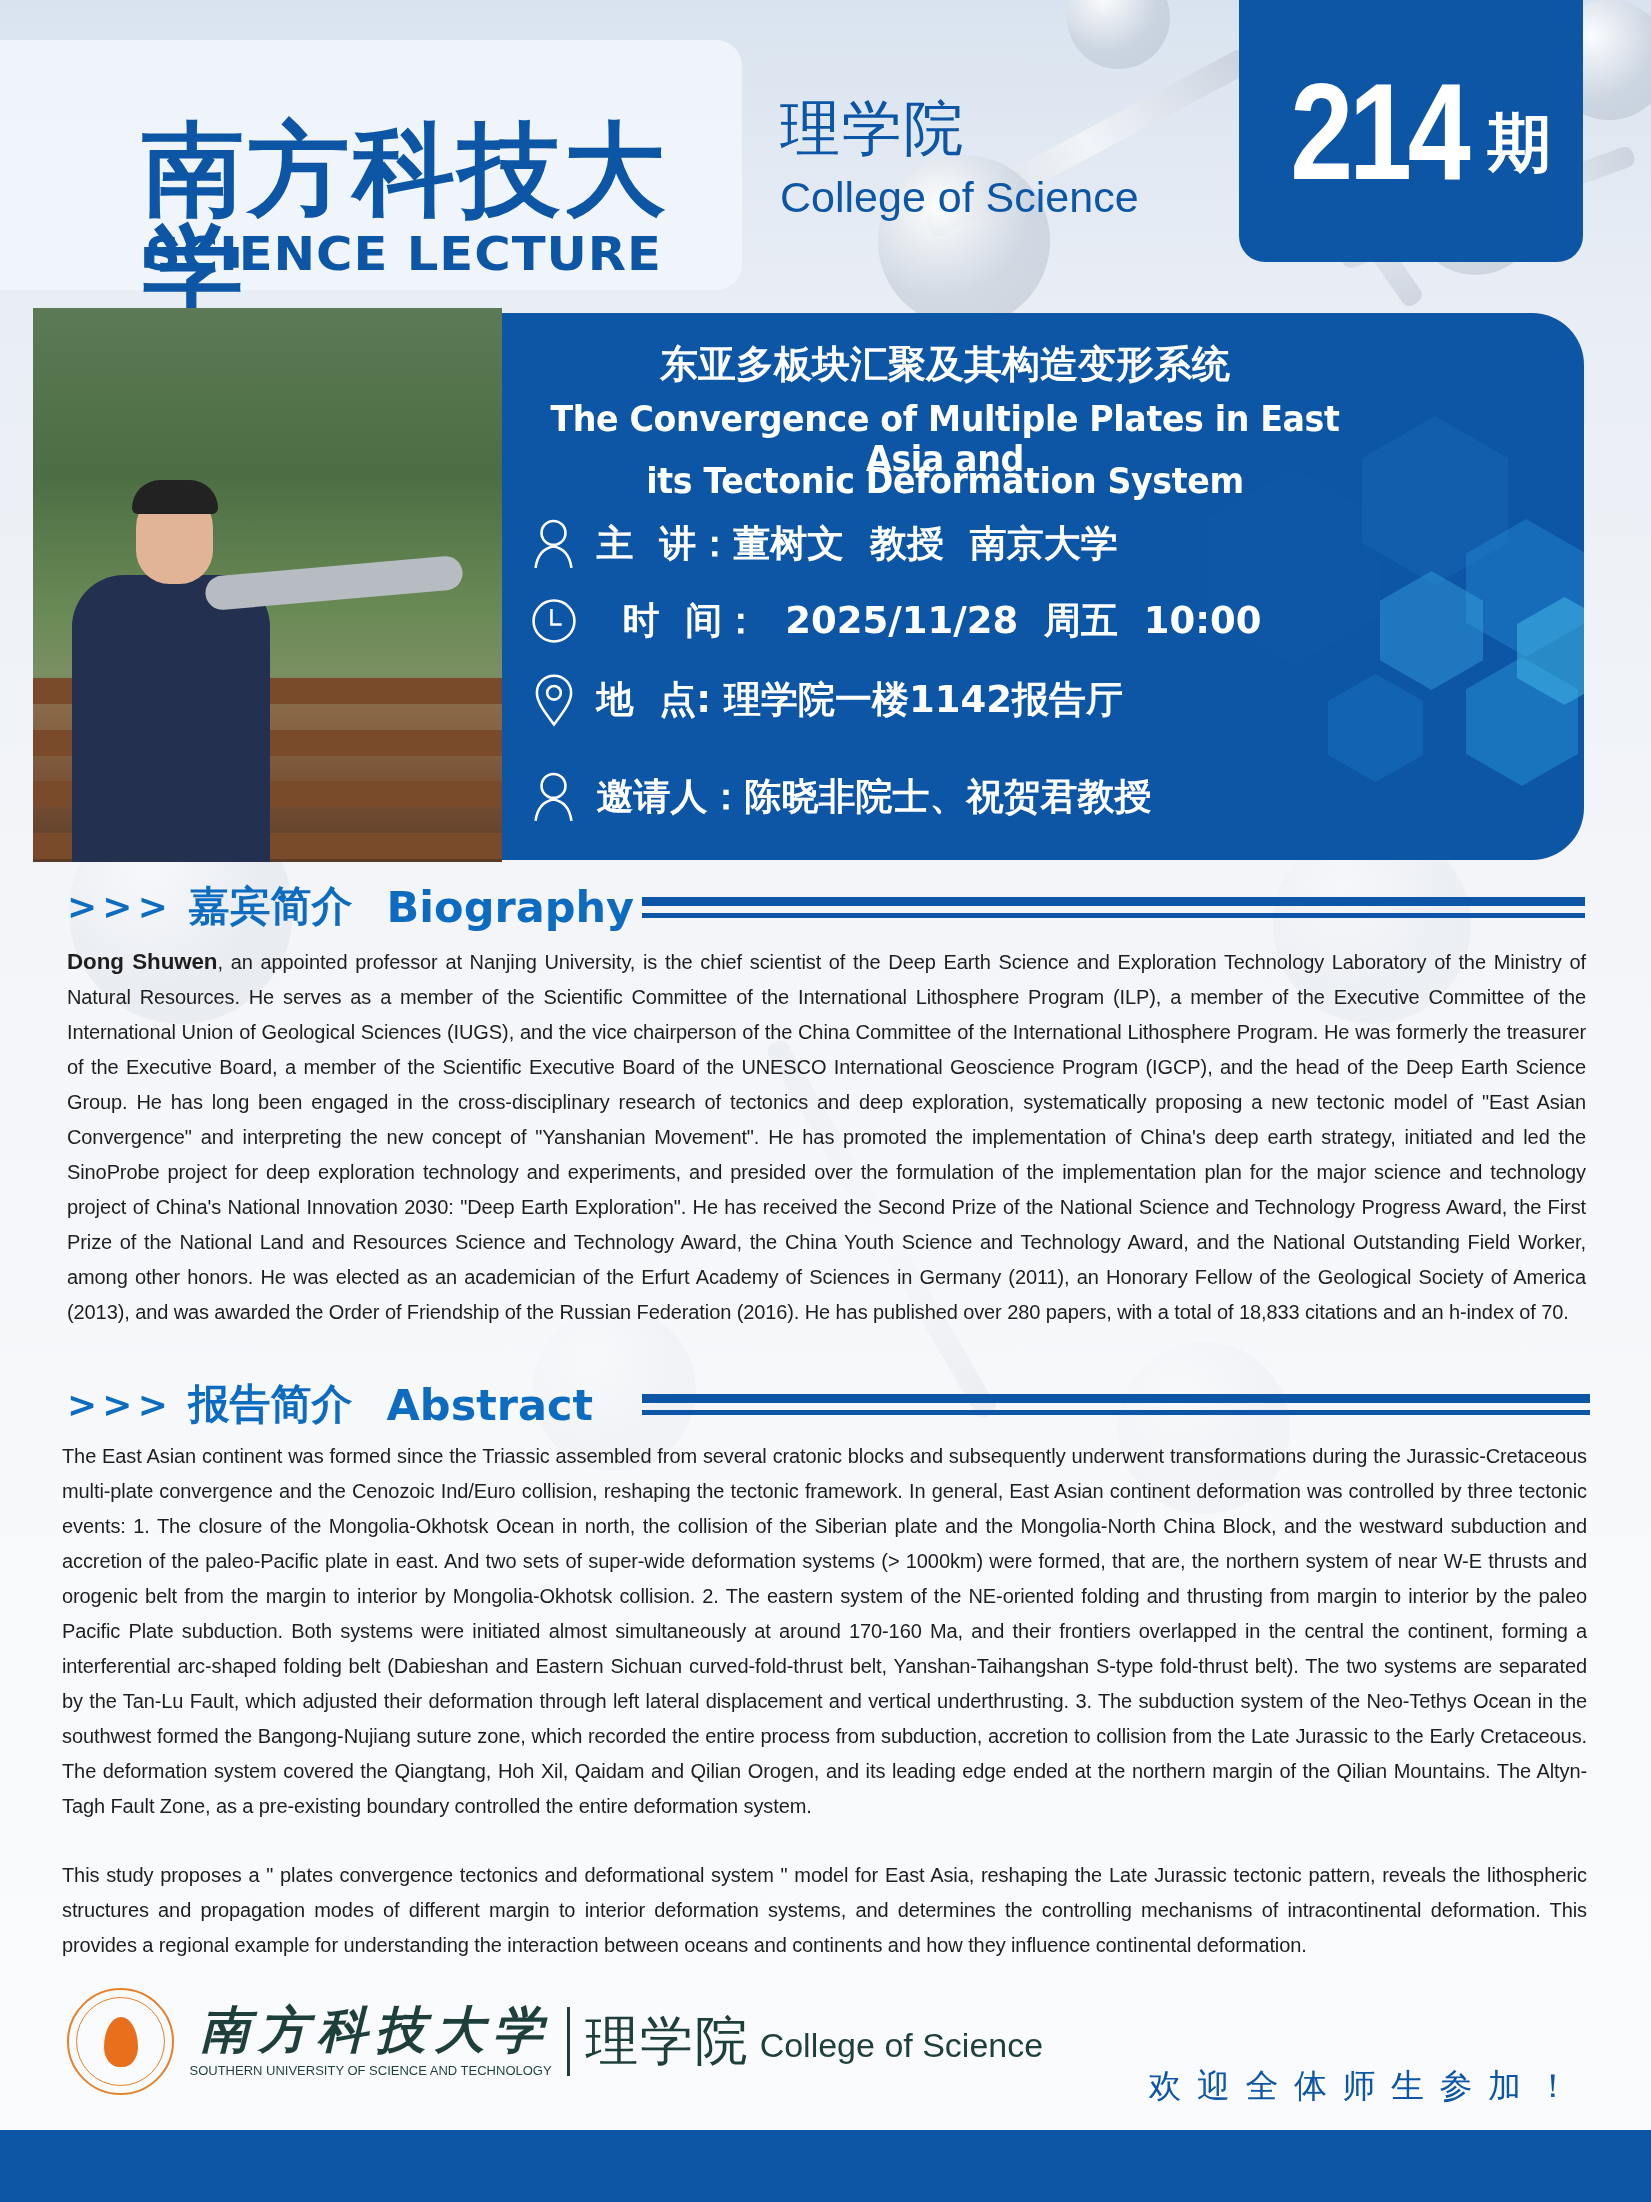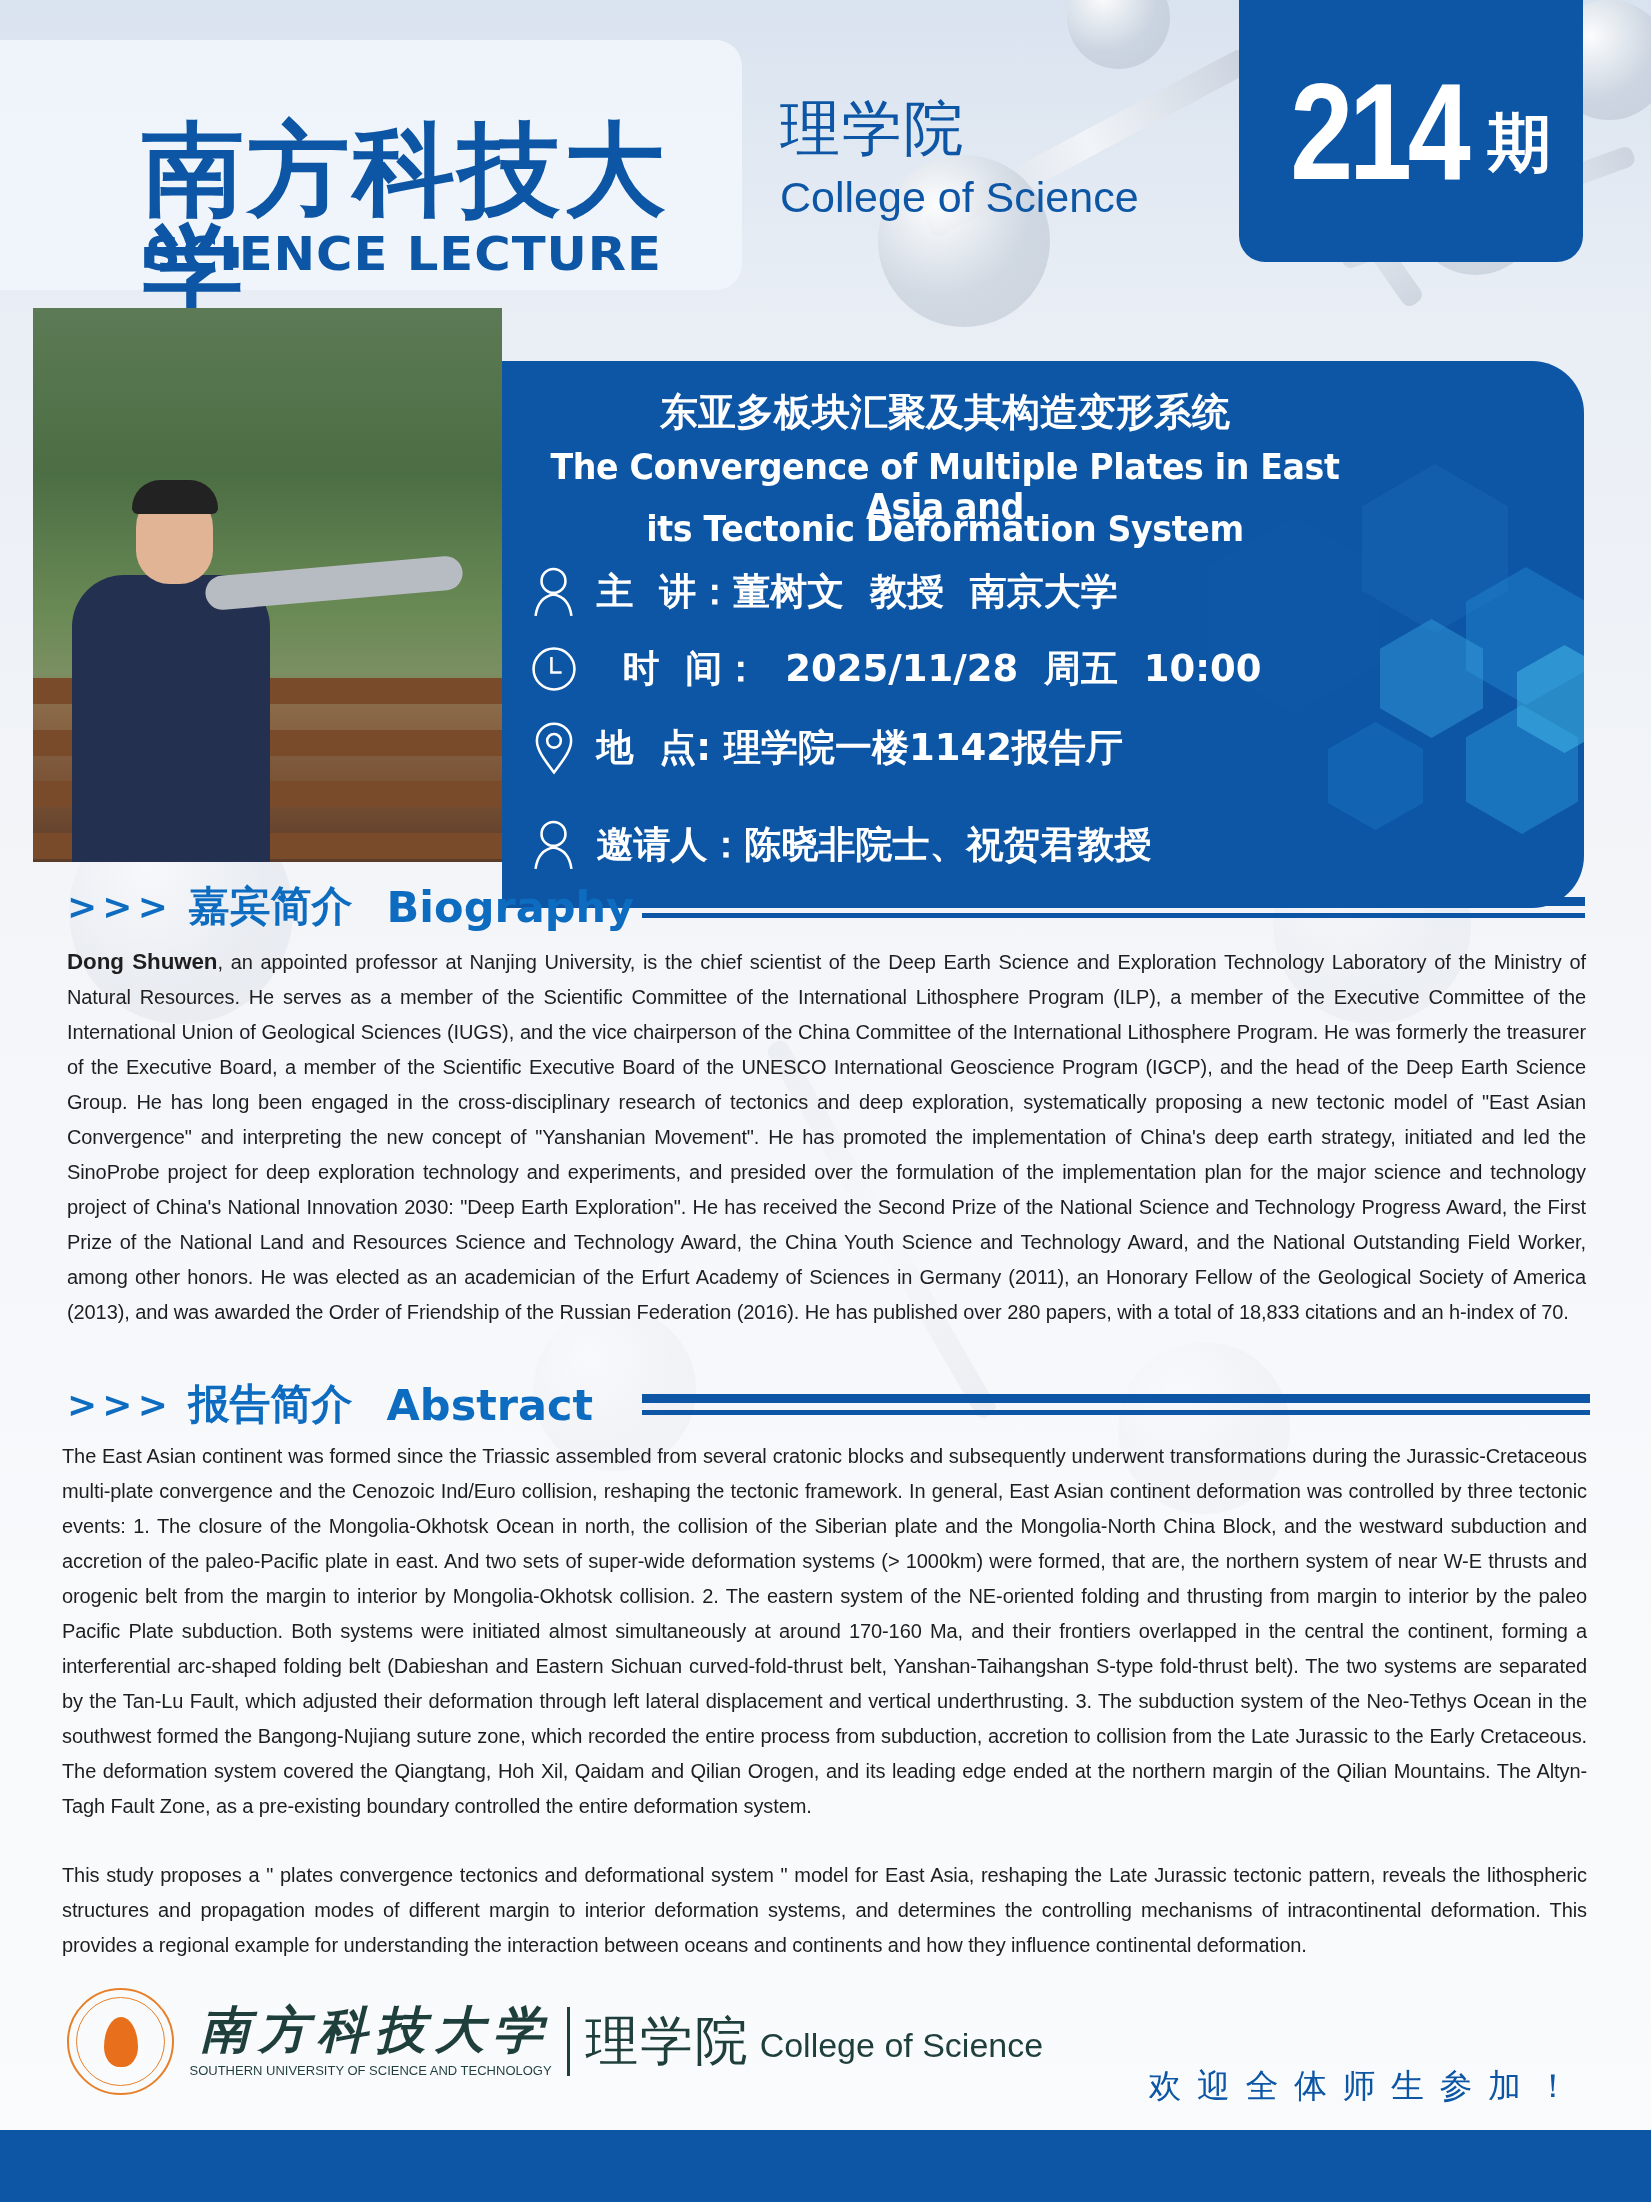--- a/index.html
+++ b/index.html
@@ -50,21 +50,21 @@
     overflow: hidden;
   }
   .photo .head { position: absolute; left: 103px; top: 181px; width: 77px; height: 95px; background: #e0b494; border-radius: 39px 39px 34px 34px; }
   .photo .hair { position: absolute; left: 99px; top: 172px; width: 86px; height: 34px; background: #222; border-radius: 43px 43px 8.6px 8.6px; }
   .photo .vest { position: absolute; left: 39px; top: 267px; width: 198px; height: 287px; background: #23304f; border-radius: 52px 52px 0 0; }
   .photo .arm { position: absolute; left: 172px; top: 258px; width: 258px; height: 34px; background: #b7bcc2; border-radius: 17px; transform: rotate(-5deg); }
   .photo .bench { position: absolute; left: 0; right: 0; height: 26px; background: #7a4b2a; }
 
   .info-panel {
     position: absolute; left: 502px; top: 313px; width: 1082px; height: 547px;
-    background: #0d56a5; border-radius: 0 52px 52px 0; overflow: hidden; color: #fff; margin-top: 48px;
+    background: #0d56a5; border-radius: 0 52px 52px 0; overflow: hidden; color: #fff;
   }
   .hex { position: absolute; width: 95px; height: 108px; clip-path: polygon(50% 0, 100% 25%, 100% 75%, 50% 100%, 0 75%, 0 25%); }
   .talk-title { position: absolute; left: 0; width: 886px; text-align: center; }
   .talk-title .cn { position: absolute; top: 26px; left: 0; right: 0; font-family: "DejaVu Sans", sans-serif; font-weight: bold; font-size: 38px; }
   .talk-title .en1, .talk-title .en2 { position: absolute; left: 0; right: 0; font-weight: bold; font-size: 35px; font-family: "DejaVu Sans", sans-serif; letter-spacing: -0.4px; transform: scaleX(0.95); }
   .talk-title .en1 { top: 86px; }
   .talk-title .en2 { top: 148px; }
   .info-row { position: absolute; left: 27.5px; display: flex; align-items: center; font-family: "DejaVu Sans", sans-serif; font-weight: bold; font-size: 37px; }
   .info-row .ic { width: 48px; height: 52px; margin-right: 19px; display: flex; align-items: center; justify-content: center; }
   .info-row .lbl { white-space: pre; }

